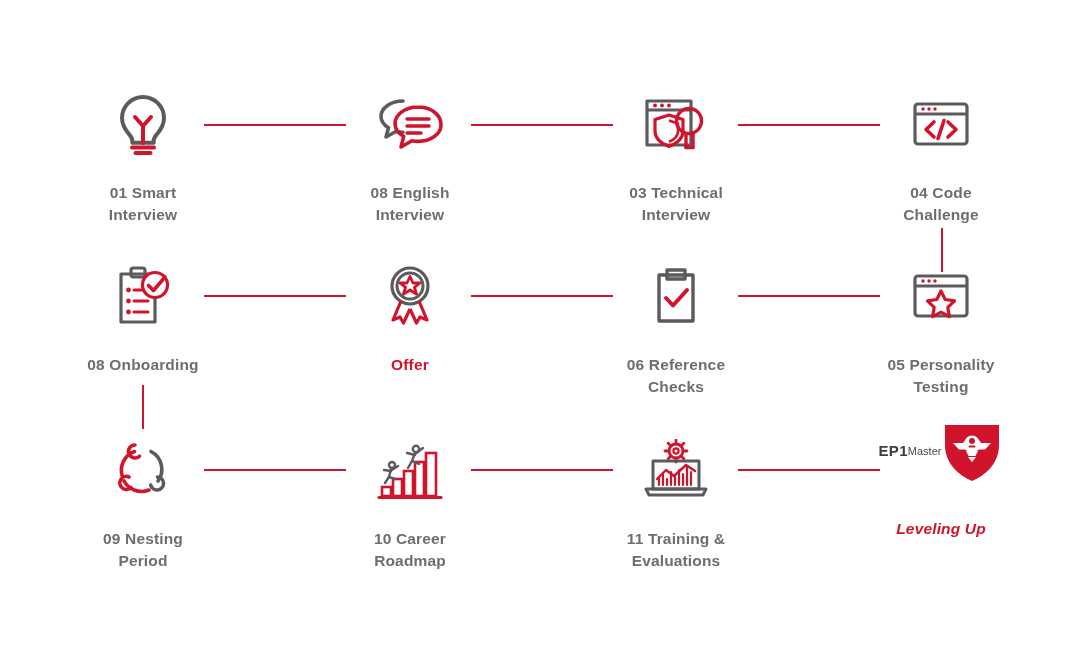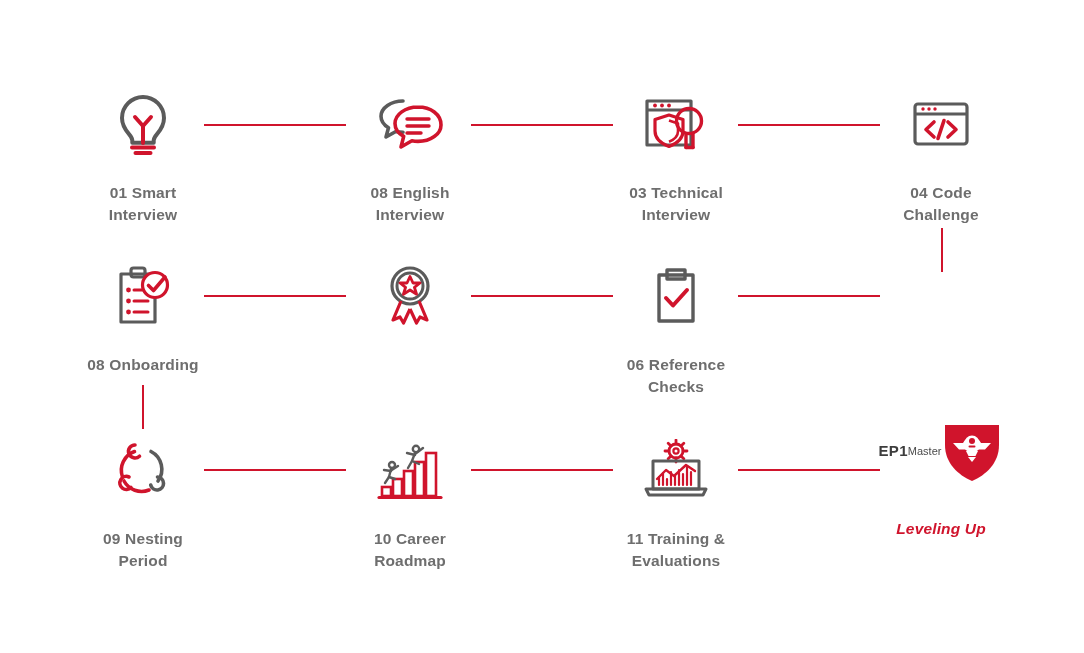--- a/index.html
+++ b/index.html
@@ -189,34 +189,49 @@
   <div class="step" style="left:310px; top:260px;">
     <div class="icon-wrap">
       <svg width="56" height="64" viewBox="0 0 56 64">
         <circle cx="28" cy="22" r="18" fill="none" stroke="#5b5b5b" stroke-width="3.2"></circle>
         <circle cx="28" cy="22" r="13" fill="none" stroke="#5b5b5b" stroke-width="3"></circle>
         <path d="M28 12.5 L31 19 h7 l-5.6 4.3 2.2 6.9 L28 26 l-6.6 4.2 2.2-6.9 L18 19 h7 Z" fill="none" stroke="#D0142C" stroke-width="2.8" stroke-linejoin="round"></path>
         <path d="M19 37 L11 56 l7-3 3.5 6 6.5-14" fill="none" stroke="#D0142C" stroke-width="3.2" stroke-linejoin="round"></path>
         <path d="M37 37 L45 56 l-7-3 -3.5 6 -6.5-14" fill="none" stroke="#D0142C" stroke-width="3.2" stroke-linejoin="round"></path>
       </svg>
     </div>
+    <div class="step-label accent">Offer</div>
   </div>
 
   <div class="step" style="left:576px; top:260px;">
     <div class="icon-wrap">
       <svg width="48" height="58" viewBox="0 0 48 58">
         <path d="M7 8 h34 v46 h-34 Z" fill="none" stroke="#5b5b5b" stroke-width="3.4" stroke-linejoin="round"></path>
         <path d="M15 3 h18 v9 h-18 Z" fill="none" stroke="#5b5b5b" stroke-width="3.4" stroke-linejoin="round"></path>
         <path d="M14 31 L21 38.5 L35 23" fill="none" stroke="#D0142C" stroke-width="4" stroke-linecap="round" stroke-linejoin="round"></path>
       </svg>
     </div>
     <div class="step-label">06 Reference
 Checks</div>
   </div>
 
+  <div class="step" style="left:841px; top:260px;">
+    <div class="icon-wrap">
+      <svg width="62" height="50" viewBox="0 0 62 50">
+        <rect x="5" y="5" width="52" height="40" rx="3" fill="none" stroke="#5b5b5b" stroke-width="3.2"></rect>
+        <path d="M5 15 h52" fill="none" stroke="#5b5b5b" stroke-width="3.2"></path>
+        <circle cx="13" cy="10" r="1.7" fill="#D0142C"></circle>
+        <circle cx="19" cy="10" r="1.7" fill="#D0142C"></circle>
+        <circle cx="25" cy="10" r="1.7" fill="#D0142C"></circle>
+        <path d="M31 20 L35.2 28.5 L44.5 29.9 L37.8 36.4 L39.4 45.6 L31 41.2 L22.6 45.6 L24.2 36.4 L17.5 29.9 L26.8 28.5 Z" fill="none" stroke="#D0142C" stroke-width="3.2" stroke-linejoin="round"></path>
+      </svg>
+    </div>
+    <div class="step-label">05 Personality
+Testing</div>
+  </div>
 
   <div class="step" style="left:43px; top:434px;">
     <div class="icon-wrap">
       <svg width="60" height="58" viewBox="0 0 60 58">
         <path d="M21.5 10.5 A20 20 0 0 0 9.5 36" fill="none" stroke="#D0142C" stroke-width="3.6" stroke-linecap="round"></path>
         <path d="M22 4 a6.5 6.5 0 1 0 4.5 11.2" fill="none" stroke="#D0142C" stroke-width="3.6" stroke-linecap="round"></path>
         <path d="M38 10.5 A20 20 0 0 1 45 40" fill="none" stroke="#5b5b5b" stroke-width="3.6" stroke-linecap="round"></path>
         <path d="M44.5 36 a6.5 6.5 0 1 1 -6.8 8" fill="none" stroke="#5b5b5b" stroke-width="3.6" stroke-linecap="round"></path>
         <path d="M36 49 A20 20 0 0 1 11 40" fill="none" stroke="#D0142C" stroke-width="3.6" stroke-linecap="round"></path>
         <path d="M16 36 a6.5 6.5 0 1 0 2 10.5" fill="none" stroke="#D0142C" stroke-width="3.6" stroke-linecap="round"></path>

